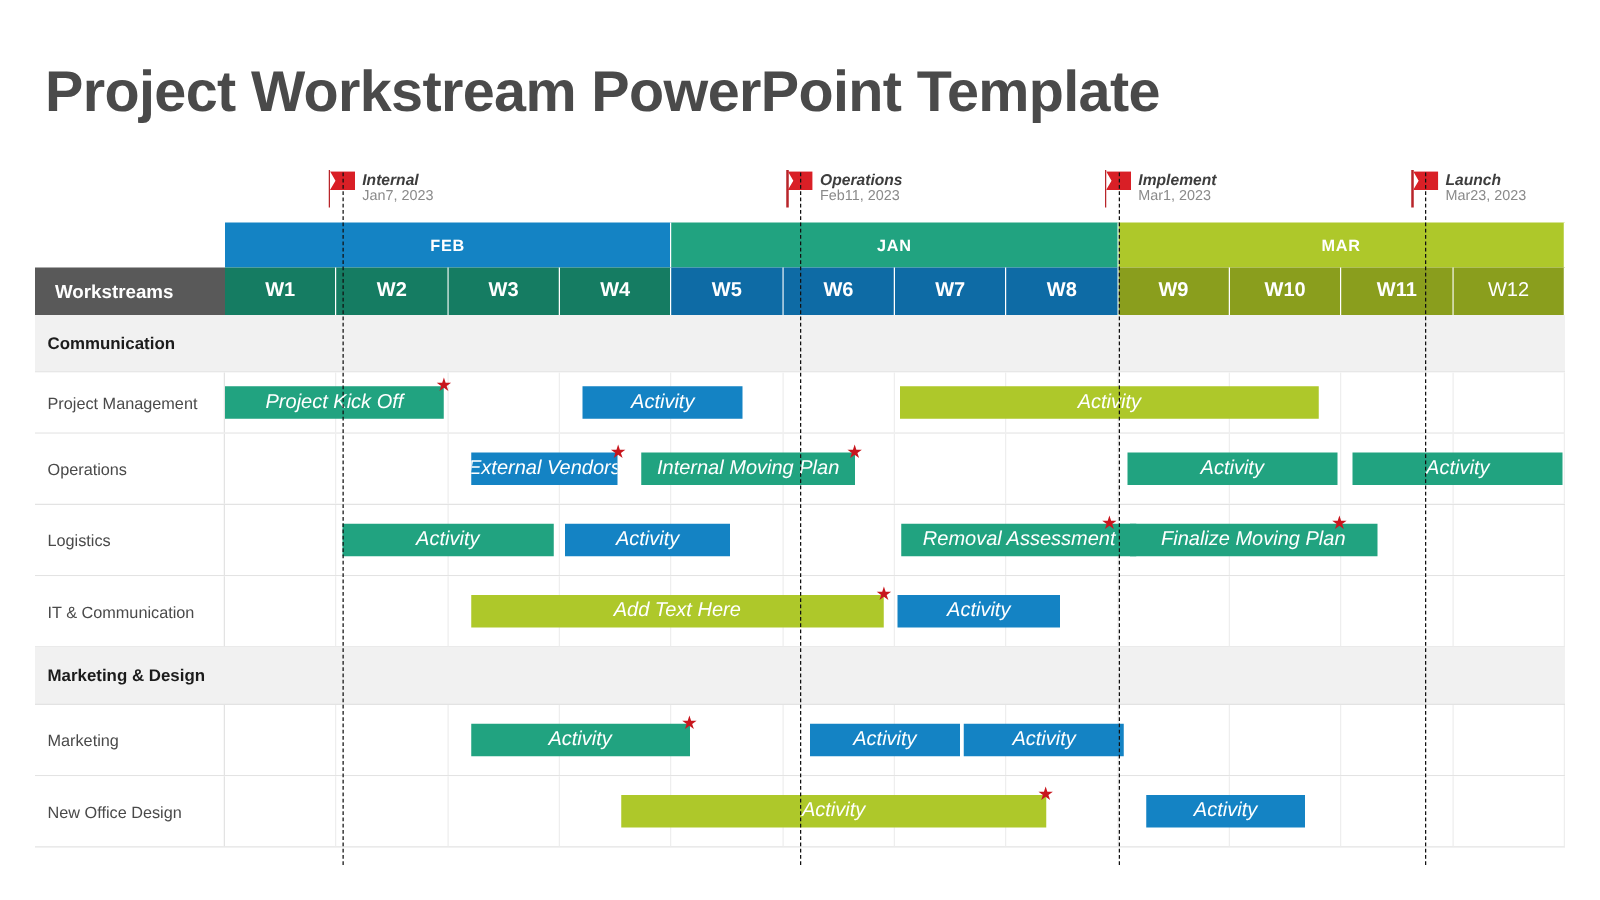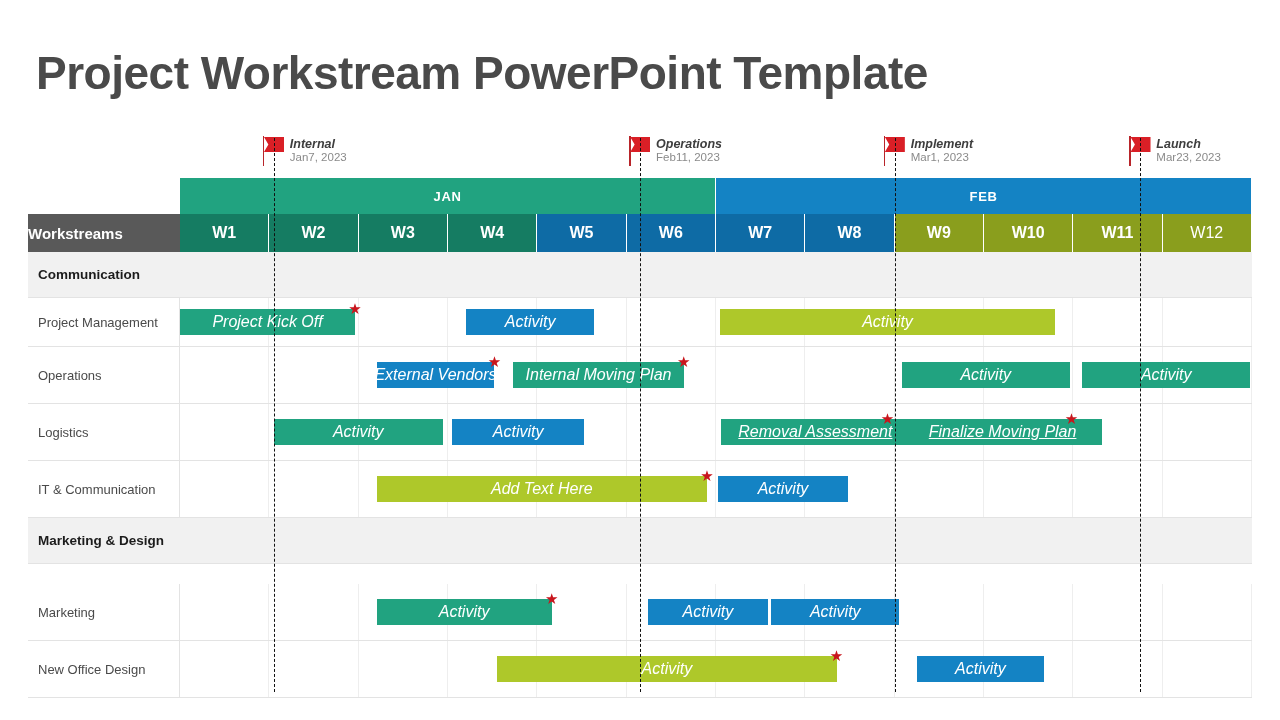--- a/index.html
+++ b/index.html
@@ -112,20 +112,21 @@
   }
   .ws-head {
     width: 152px;
     flex: 0 0 152px;
     background: #595959;
     color: #ffffff;
     font-size: 15px;
     font-weight: bold;
     display: flex;
     align-items: center;
+    padding-left: 16px;
   }
   .week-cell {
     flex: 1 1 0;
     display: flex;
     align-items: center;
     justify-content: center;
     color: #ffffff;
     font-size: 16px;
     font-weight: bold;
     border-right: 1px solid #ffffff;
@@ -276,22 +277,23 @@
           <div class="milestone-name">Launch</div>
           <div class="milestone-date">Mar23, 2023</div>
         </div>
       </div>
     </div>
 
   <div class="header-wrap">
     <div class="month-row">
       <div class="corner-blank"></div>
       <div style="display:flex;flex:1 1 0;" id="month-cells">
+          <div class="month-cell" style="flex: 4 1 0px; background: rgb(20, 131, 196);">FEB</div>
           <div class="month-cell" style="flex: 4 1 0px; background: rgb(33, 163, 128);">JAN</div>
-          <div class="month-cell" style="flex: 4 1 0px; background: rgb(20, 131, 196);">FEB</div>
+          <div class="month-cell" style="flex: 4 1 0px; background: rgb(174, 200, 42);">MAR</div>
         </div>
     </div>
     <div class="week-row">
       <div class="ws-head">Workstreams</div>
       <div style="display:flex;flex:1 1 0;" id="week-cells">
           <div class="week-cell" style="background: rgb(21, 124, 98);">W1</div>
           <div class="week-cell" style="background: rgb(21, 124, 98);">W2</div>
           <div class="week-cell" style="background: rgb(21, 124, 98);">W3</div>
           <div class="week-cell" style="background: rgb(21, 124, 98);">W4</div>
           <div class="week-cell" style="background: rgb(14, 107, 165);">W5</div>
@@ -365,23 +367,23 @@
           <div class="cell"></div>
           <div class="cell"></div>
           <div class="cell"></div>
           <div class="cell"></div>
           <div class="cell"></div>
           <div class="cell"></div>
           <div class="cell"></div>
           <div class="cell"></div>
           <div class="bar teal" style="left: 93.8px; width: 168.84px;">Activity</div>
           <div class="bar blue" style="left: 272.467px; width: 131.32px;">Activity</div>
-          <div class="bar teal" style="left: 541.36px; width: 188px; text-decoration: underline;">Removal Assessment</div>
+          <div class="bar teal" style="left: 541.36px; width: 188px;">Removal Assessment</div>
           <div class="star" style="left: 700.52px;">★</div>
-          <div class="bar teal" style="left: 723.6px; width: 198px; text-decoration: underline;">Finalize Moving Plan</div>
+          <div class="bar teal" style="left: 723.6px; width: 198px;">Finalize Moving Plan</div>
           <div class="star" style="left: 884.547px;">★</div>
         </div>
       </div>
       <div class="row task" style="height: 57px;">
         <div class="row-label">IT &amp; Communication</div>
         <div class="row-track">
           <div class="cell"></div>
           <div class="cell"></div>
           <div class="cell"></div>
           <div class="cell"></div>
@@ -395,21 +397,21 @@
           <div class="cell"></div>
           <div class="bar lime" style="left: 196.533px; width: 330.533px; font-style: italic;">Add Text Here</div>
           <div class="star" style="left: 520.067px;">★</div>
           <div class="bar blue" style="left: 537.787px; width: 130.427px;">Activity</div>
         </div>
       </div>
       <div class="row group" style="height: 46px;">
         <div class="row-label">Marketing &amp; Design</div>
         <div class="row-track"></div>
       </div>
-      <div class="row task" style="height: 57px; margin-top: 20px;">
+      <div class="row task" style="height: 57px;">
         <div class="row-label">Marketing</div>
         <div class="row-track">
           <div class="cell"></div>
           <div class="cell"></div>
           <div class="cell"></div>
           <div class="cell"></div>
           <div class="cell"></div>
           <div class="cell"></div>
           <div class="cell"></div>
           <div class="cell"></div>

